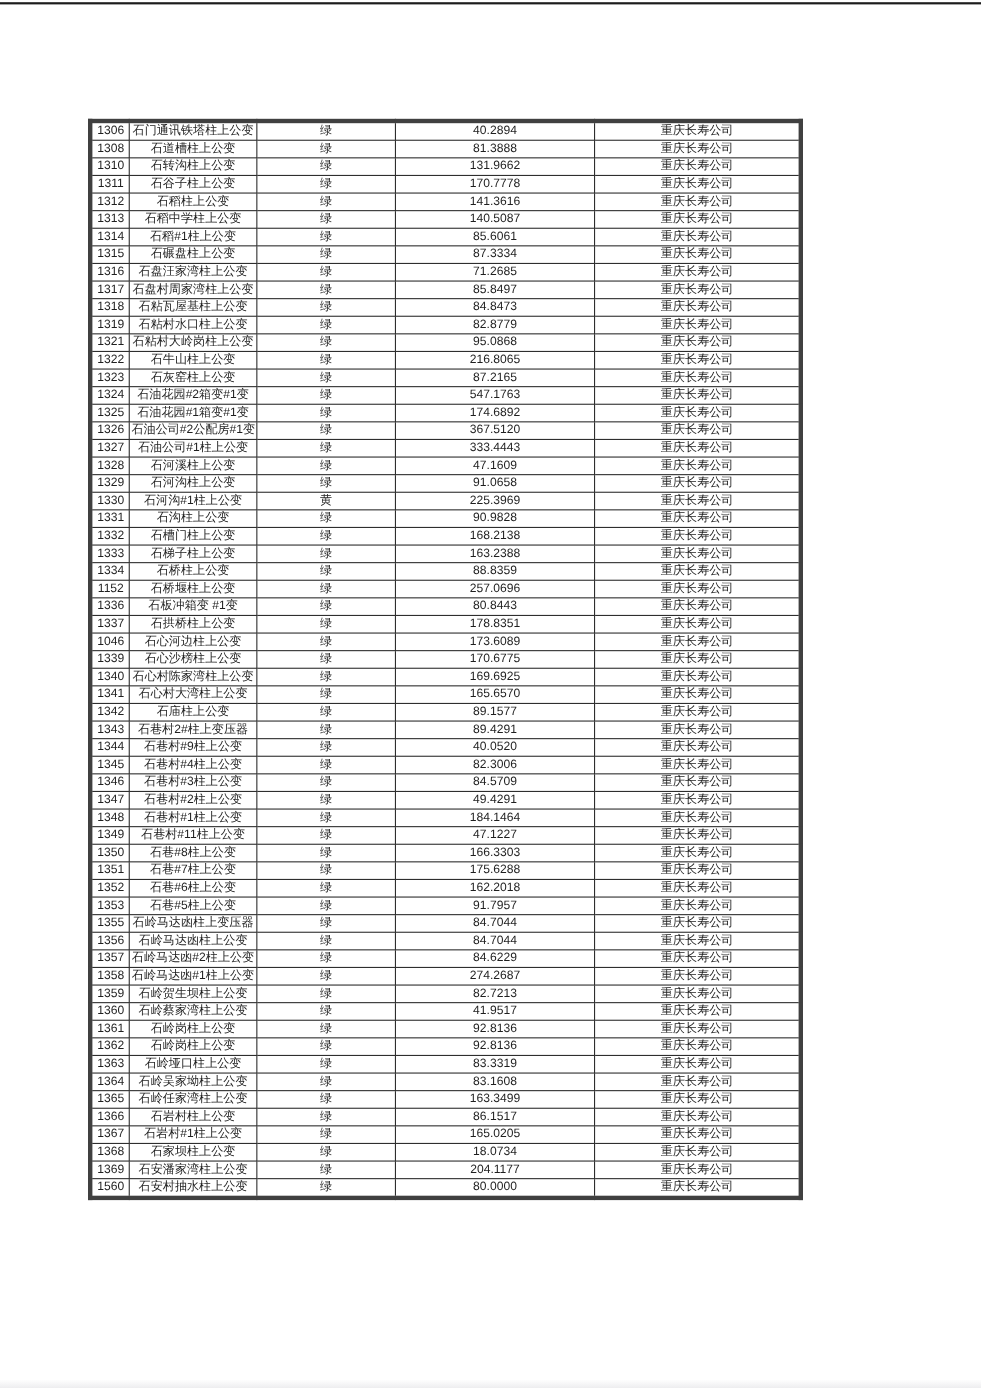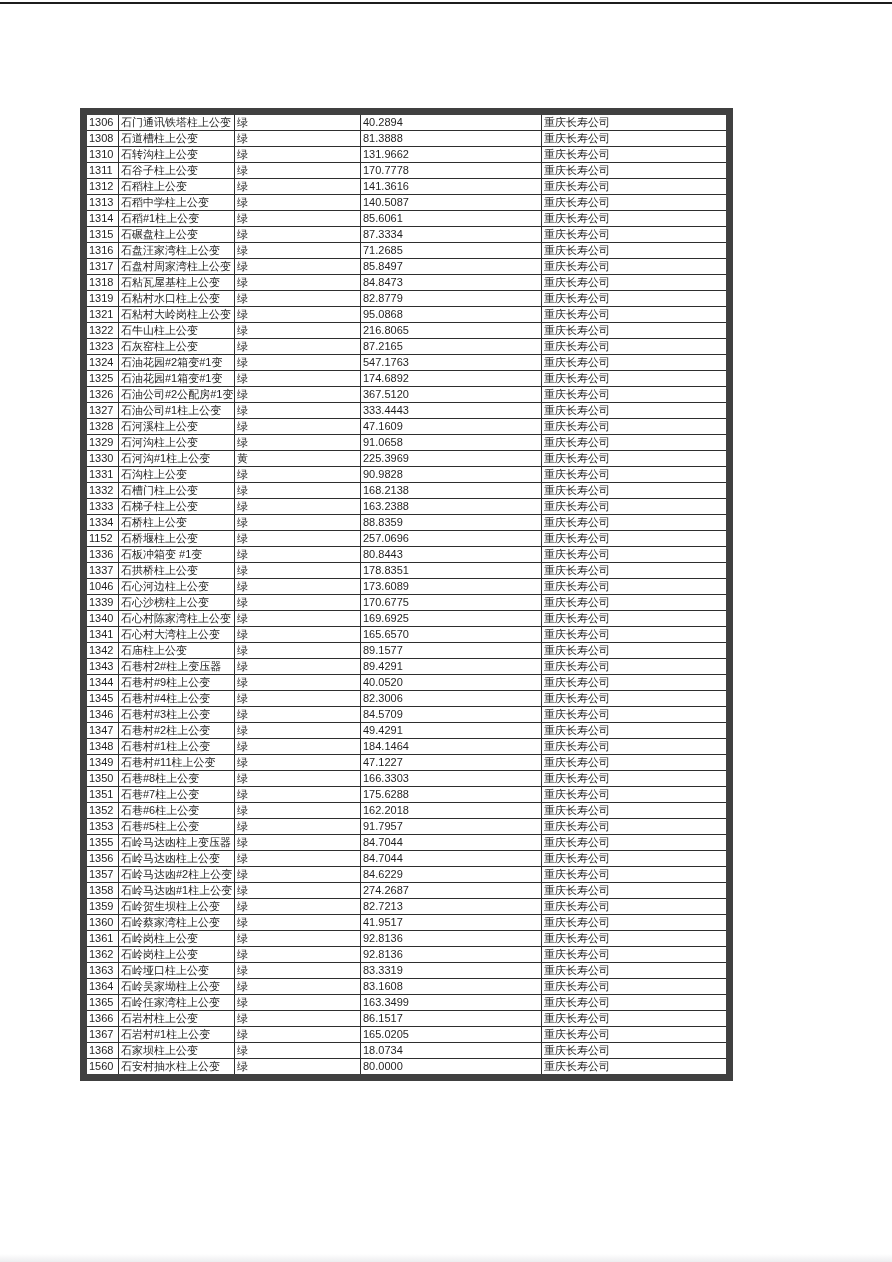--- a/index.html
+++ b/index.html
@@ -22,21 +22,22 @@
     height: 2px;
     background: #1c1c1c;
   }
   .data-table {
     position: absolute;
     left: 80px;
     top: 108px;
     width: 646px;
     border-collapse: collapse;
     table-layout: fixed;
-    border: 7px solid #404040;
+    border: 4px solid #404040;
+    text-align: center;
   }
   .data-table td {
     border: 1px solid #2e2e2e;
     height: 15px;
     line-height: 15px;
     padding: 0 1px 0 2px;
     font-size: 11px;
     color: #1f1f1f;
     white-space: nowrap;
     overflow: hidden;
@@ -482,20 +483,27 @@
     <td class="c-company">重庆长寿公司</td>
   </tr>
       <tr>
     <td class="c-id">1368</td>
     <td class="c-name">石家坝柱上公变</td>
     <td class="c-color">绿</td>
     <td class="c-value">18.0734</td>
     <td class="c-company">重庆长寿公司</td>
   </tr>
       <tr>
+    <td class="c-id">1369</td>
+    <td class="c-name">石安潘家湾柱上公变</td>
+    <td class="c-color">绿</td>
+    <td class="c-value">204.1177</td>
+    <td class="c-company">重庆长寿公司</td>
+  </tr>
+      <tr>
     <td class="c-id">1560</td>
     <td class="c-name">石安村抽水柱上公变</td>
     <td class="c-color">绿</td>
     <td class="c-value">80.0000</td>
     <td class="c-company">重庆长寿公司</td>
   </tr>
     </tbody>
 </table>
 
 <div class="bottom-fade"></div>

